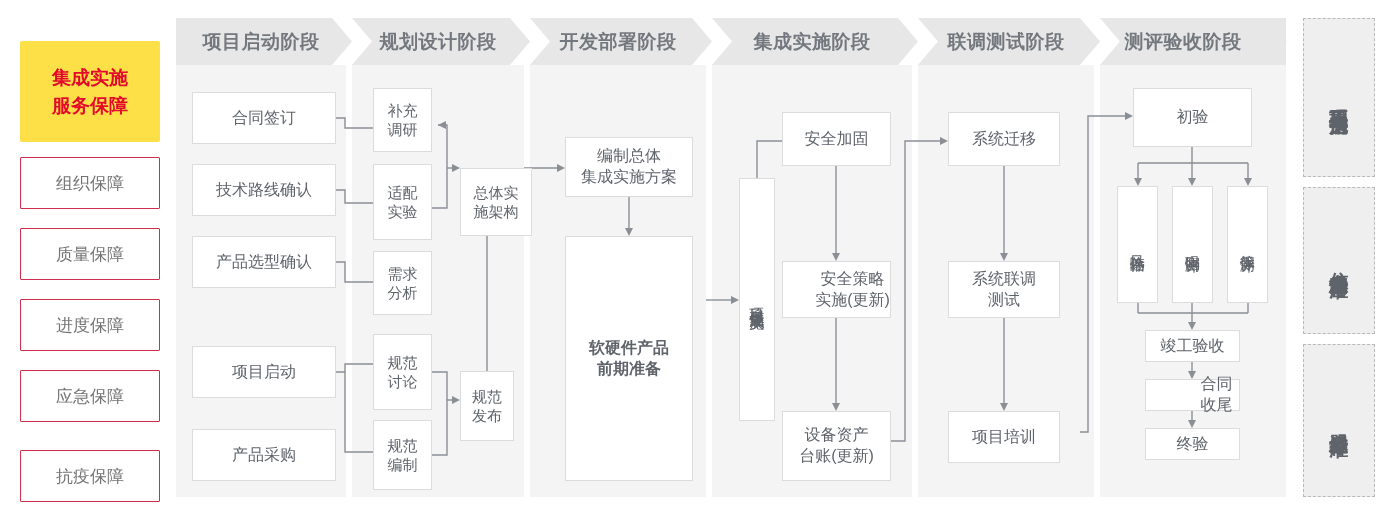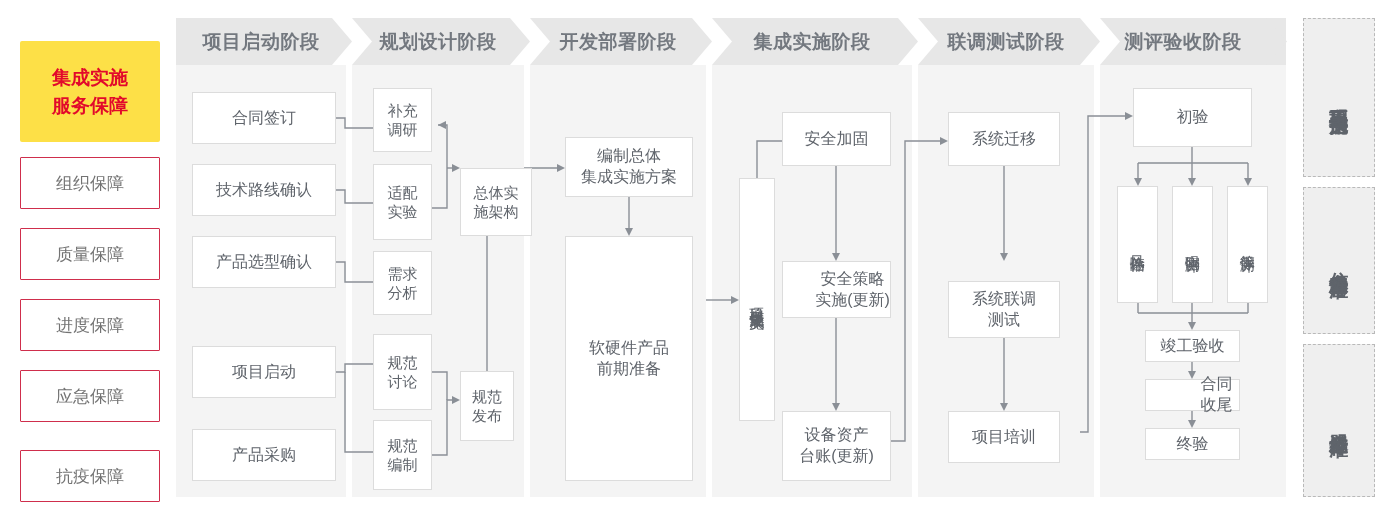--- a/index.html
+++ b/index.html
@@ -245,32 +245,32 @@
 讨论</div>
   <div class="abs box sm" style="left:373px;top:420px;width:59px;height:70px;white-space:pre-line;">规范
 编制</div>
   <div class="abs box sm" style="left:460px;top:140px;width:72px;height:68px;white-space:pre-line;margin-top:28px;">总体实
 施架构</div>
   <div class="abs box sm" style="left:460px;top:371px;width:54px;height:70px;white-space:pre-line;">规范
 发布</div>
 
   <div class="abs box" style="left:565px;top:137px;width:128px;height:60px;white-space:pre-line;">编制总体
 集成实施方案</div>
-  <div class="abs box" style="left:565px;top:236px;width:128px;height:245px;white-space:pre-line;">软硬件产品
+  <div class="abs box" style="left:565px;top:236px;width:128px;height:245px;white-space:pre-line;font-weight:bold;">软硬件产品
 前期准备</div>
 
   <div class="abs box sm vert" style="left:739px;top:178px;width:36px;height:243px;">项目整体集成实施</div>
   <div class="abs box" style="left:782px;top:112px;width:109px;height:54px;">安全加固</div>
   <div class="abs box" style="left:782px;top:261px;width:109px;height:57px;white-space:pre-line;padding-left:32px;">安全策略
 实施(更新)</div>
   <div class="abs box" style="left:782px;top:411px;width:109px;height:70px;white-space:pre-line;">设备资产
 台账(更新)</div>
 
   <div class="abs box" style="left:948px;top:112px;width:112px;height:54px;">系统迁移</div>
-  <div class="abs box" style="left:948px;top:261px;width:112px;height:57px;white-space:pre-line;margin-top:20px;">系统联调
+  <div class="abs box" style="left:948px;top:261px;width:112px;height:57px;white-space:pre-line;">系统联调
 测试</div>
   <div class="abs box" style="left:948px;top:411px;width:112px;height:52px;">项目培训</div>
 
   <div class="abs box" style="left:1133px;top:88px;width:119px;height:59px;">初验</div>
   <div class="abs box sm vert" style="left:1117px;top:186px;width:41px;height:117px;">风险评估</div>
   <div class="abs box sm vert" style="left:1172px;top:186px;width:41px;height:117px;">密码测评</div>
   <div class="abs box sm vert" style="left:1227px;top:186px;width:41px;height:117px;">等保测评</div>
   <div class="abs box" style="left:1145px;top:330px;width:95px;height:32px;">竣工验收</div>
   <div class="abs box" style="left:1145px;top:379px;width:95px;height:32px;padding-left:48px;">合同收尾</div>
   <div class="abs box" style="left:1145px;top:428px;width:95px;height:32px;">终验</div>

